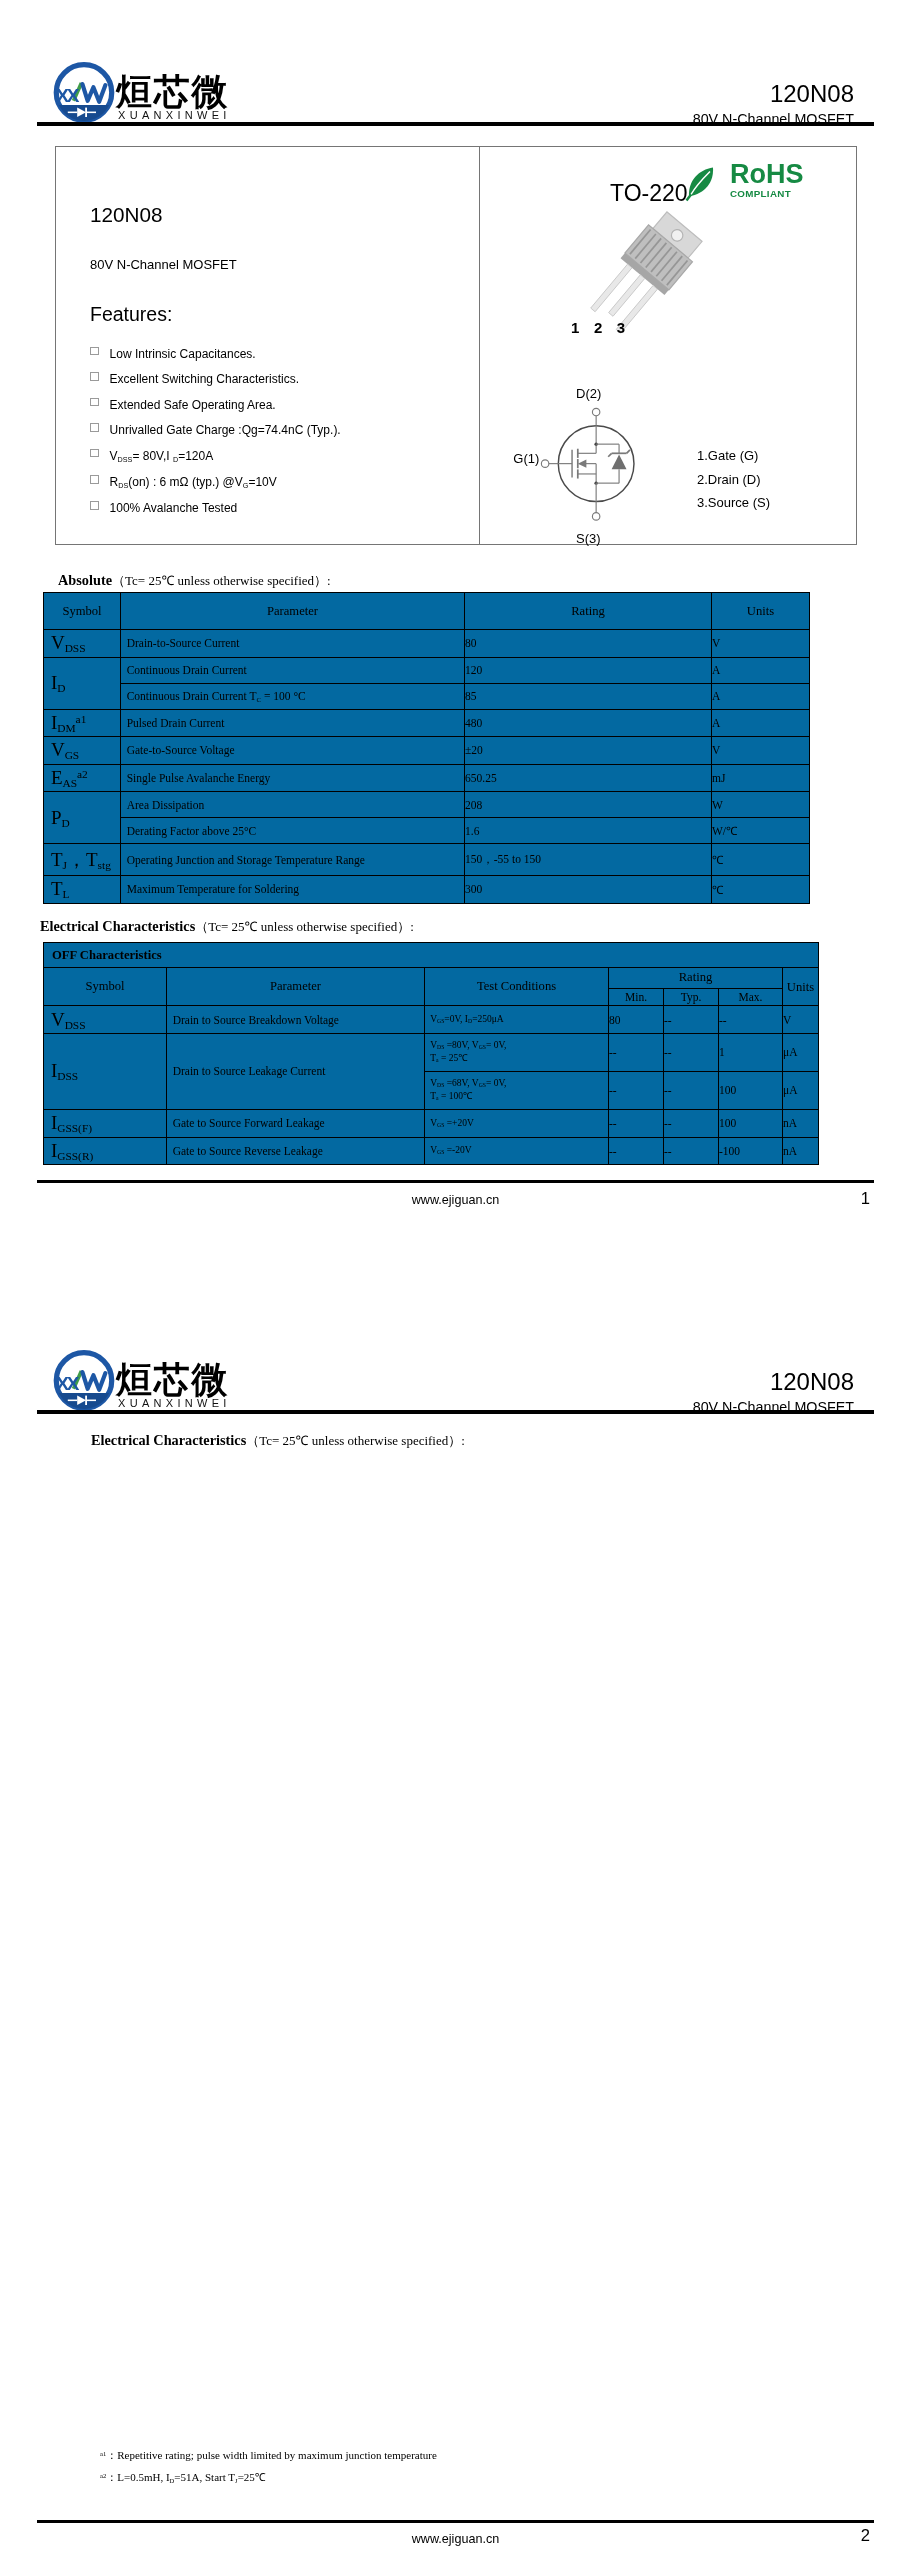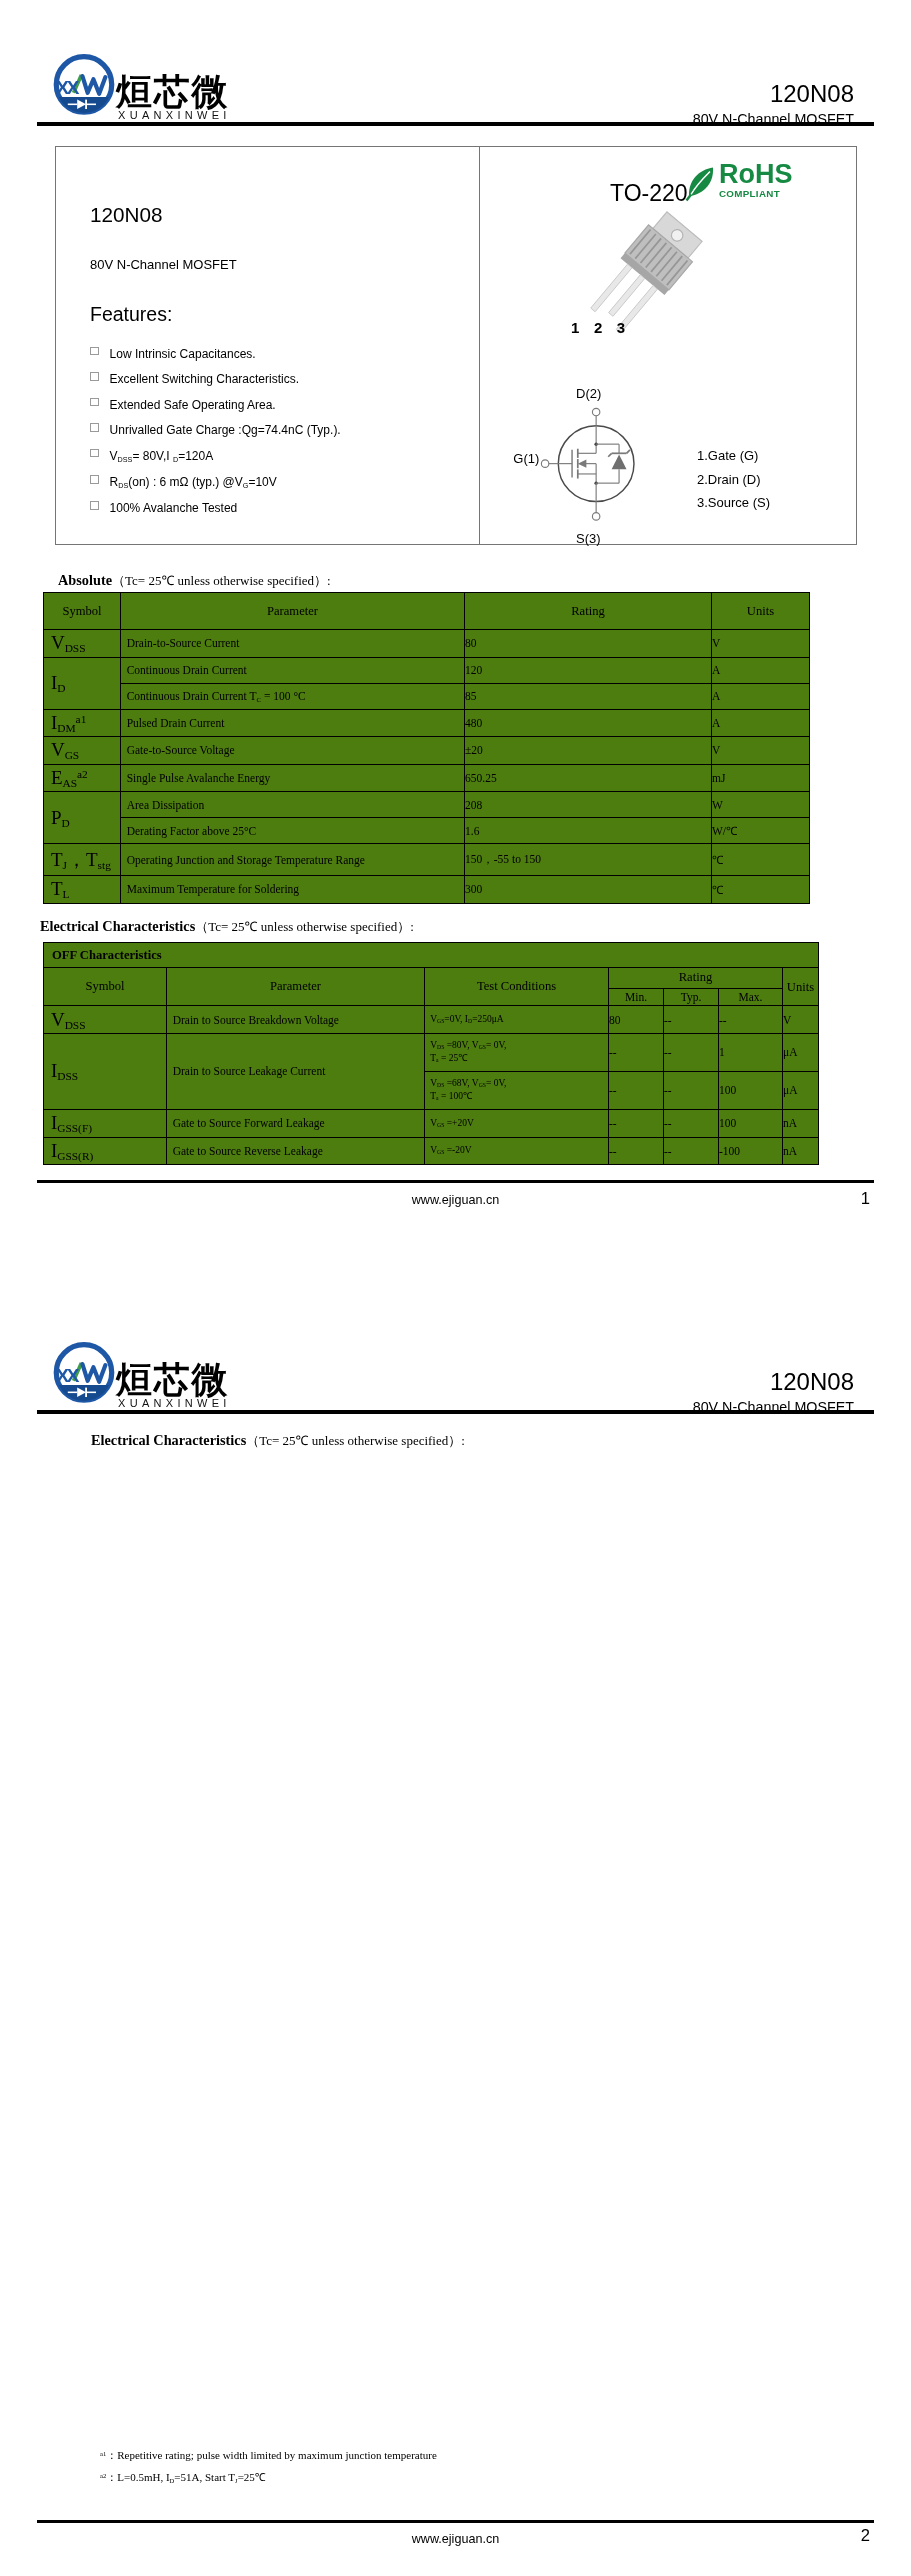--- a/index.html
+++ b/index.html
@@ -1,56 +1,56 @@
 <!DOCTYPE html>
 <html style="font-size:9.2px"><head>
 <meta charset="utf-8">
 <style>
   *{box-sizing:border-box;margin:0;padding:0}
   html,body{background:#fff}
   body{width:911px;font-family:"Liberation Sans",sans-serif;color:#000}
   .page{position:relative;width:911px;height:1288px;background:#fff;overflow:hidden}
   
-  .brand-logo{position:absolute;left:50px;top:52px;width:68px;height:68px}
+  .brand-logo{position:absolute;left:50px;top:60px;width:68px;height:68px}
   .brand-logo svg{width:68px;height:68px;overflow:visible}
   .logo-xx{position:absolute;left:6.3px;top:25px;font-size:19px;font-weight:700;letter-spacing:-2.3px;color:#1d57a5;font-family:"Liberation Sans",sans-serif}
   .brand-cn{position:absolute;left:116px;top:68px;font-size:36px;font-weight:700;letter-spacing:1.7px}
   .brand-en{position:absolute;left:118px;top:109px;font-size:11px;letter-spacing:4.3px;color:#111}
   .hdr-part{position:absolute;right:57px;top:80px;font-size:24px;text-align:right}
   .hdr-sub{position:absolute;right:57px;top:111px;font-size:14.3px;text-align:right}
   .hrule{position:absolute;left:37px;right:37px;top:122px;height:4px;background:#000}
   
   .pbox{position:absolute;left:55px;top:146px;width:802px;height:399px;border:1.1px solid #757575;display:grid;grid-template-columns:423px 1fr}
   .pbox-left{padding:56px 5.7px 0 34px}
   .p-title{font-size:20.7px}
   .p-sub{font-size:13px;margin-top:30px}
   .p-feat-h{font-size:19.5px;margin-top:31px}
   .feat{list-style:none;margin-top:20.7px}
   .feat li{display:flex;margin-bottom:11.5px;font-size:12px}
   .cb{width:8.6px;height:8.6px;border:1.1px solid #9a9a9a;margin-right:11px;flex:none}
   .pbox-right{border-left:1.1px solid #757575;position:relative}
   .pkg-name{position:absolute;left:130px;top:33px;font-size:23px}
-  .rohs{position:absolute;left:205px;top:15px;display:flex;gap:4px}
+  .rohs{position:absolute;left:205px;top:15px;display:flex;gap:15px}
   .rohs svg{width:30px;height:37px;margin-top:3.4px}
   .rohs-t{font-size:27px;font-weight:800;line-height:.95;color:#168a43}
   .rohs-b{font-size:9.8px;font-weight:800;letter-spacing:0.3px;color:#168a43}
   .pkg-img{position:absolute;left:86px;top:75px;width:172px;height:115px;overflow:visible}
   .pins{position:absolute;left:91px;top:172px;font-size:15px;font-weight:700;letter-spacing:5.2px}
   .schem{position:absolute;left:23px;top:234px;width:367px;height:178px}
   .schem svg{position:absolute;left:9.8px;top:7.5px;width:172px;height:155px}
   .schem-lbl{position:absolute;font-size:13px}
   .lbl-d{left:73px;top:4.6px}
   .lbl-g{left:10.3px;top:70px}
   .lbl-s{left:73px;top:150px}
   .legend{position:absolute;left:217px;top:297px;font-size:13px;line-height:23.5px}
   
   .sheading{position:absolute;font-family:"Liberation Serif",serif;font-size:13px}
   .sheading b{font-size:14.3px}
   
-  table.dt{border-collapse:collapse;table-layout:fixed;position:absolute;border:1.4px solid #000;background:#4d7c0f}
+  table.dt{border-collapse:collapse;table-layout:fixed;position:absolute;border:1.4px solid #000;background:#0369a1}
   .dt td,.dt th{border:0.9px solid #000;font-family:"Liberation Serif",serif;font-weight:400;overflow:hidden}
   .dt th{font-size:12.6px;text-align:center;padding:2.3px}
   .dt th.sub{font-size:11.5px}
   td.sec{font-weight:700;font-size:12.6px;text-align:left;padding:4.6px 8px}
   td.sym{font-size:19px;text-align:left;padding:2.3px 6.9px}
   td.par{font-size:11.5px;text-align:left;padding:2.3px 5.7px}
   td.cond{font-size:9.5px;text-align:left;padding:2.3px 5.2px;line-height:1.4}
   td.num,td.unit{font-size:11.5px;}
   .units-narrow{word-break:break-all;line-height:1.15}
   sub{font-size:.6em;vertical-align:-.25em}

